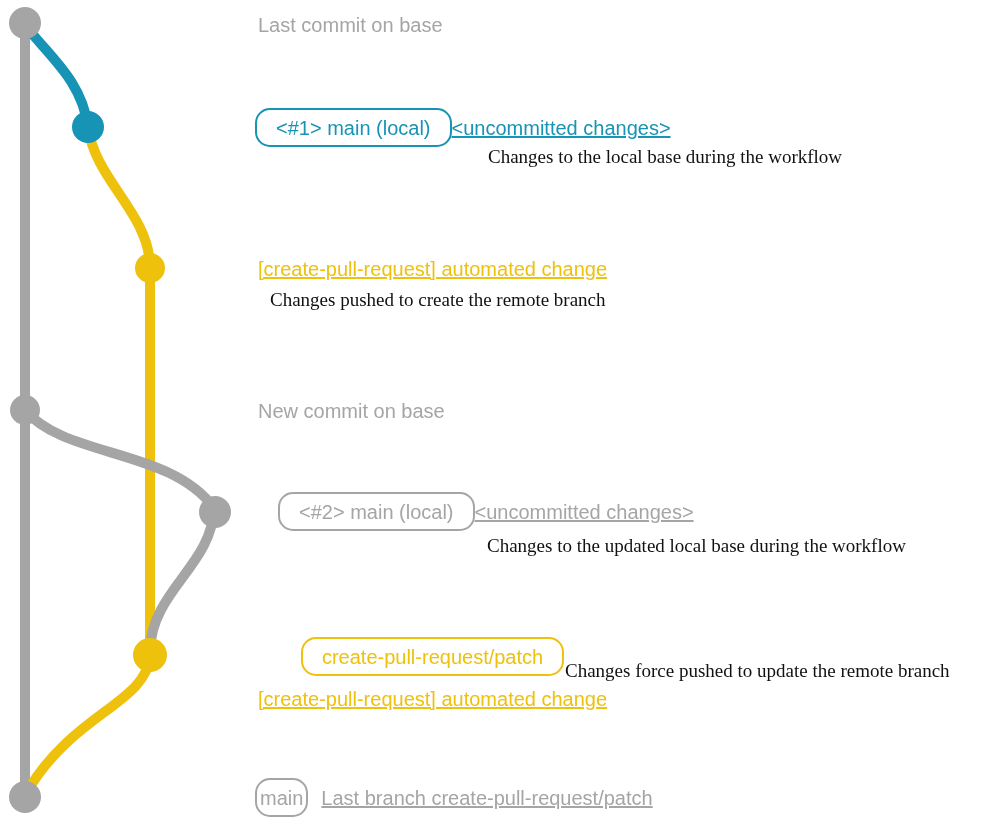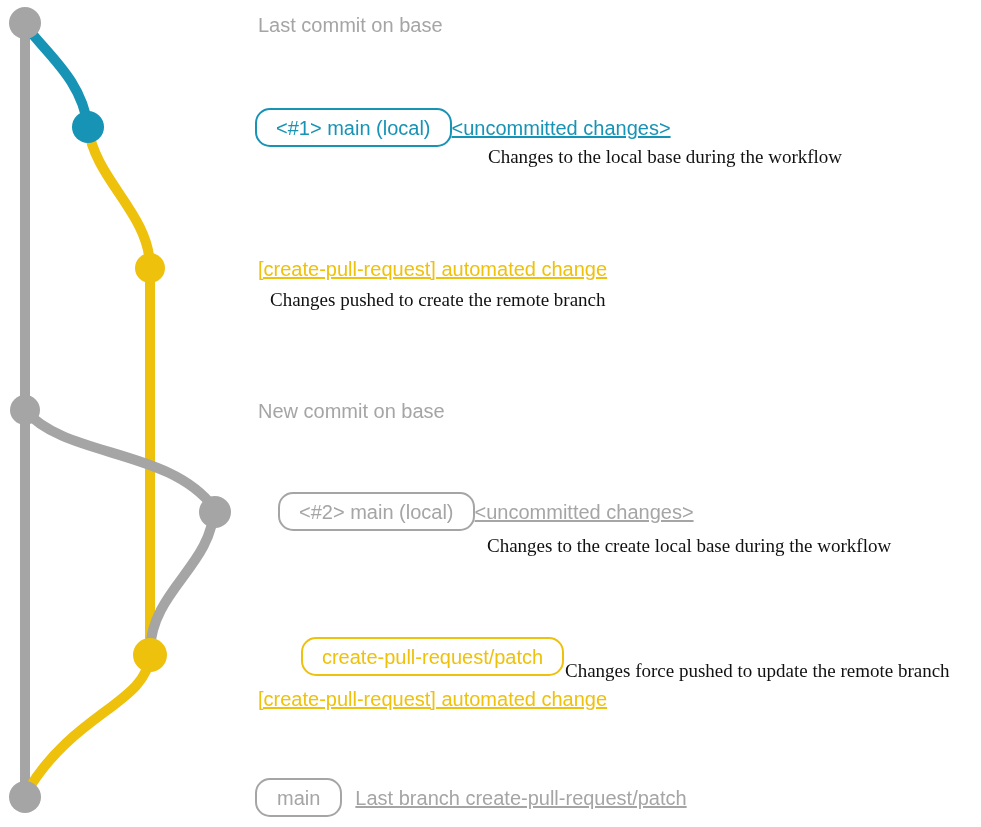--- a/index.html
+++ b/index.html
@@ -105,26 +105,26 @@
 
   <div class="abs commit-title yellow" style="left:258px; top:259px;">[create-pull-request] automated change</div>
   <div class="abs graph-label" style="left:258px; top:401px;">New commit on base</div>
 
   <div class="abs commit-desc" style="left:270px; top:290px;">Changes pushed to create the remote branch</div>
 
   <div class="abs badge-row" style="left:255px; top:492px;margin-left:23px;">
     <span class="badge gray">&lt;#2&gt; main (local)</span>
     <span class="commit-title gray">&lt;uncommitted changes&gt;</span>
   </div>
-  <div class="abs commit-desc" style="left:487px; top:536px;">Changes to the create local base during the workflow</div>
+  <div class="abs commit-desc" style="left:487px; top:536px;">Changes to the updated local base during the workflow</div>
 
   <div class="abs badge-row" style="left:258px; top:637px; gap:13px;flex-direction:column;">
     <span class="badge yellow">create-pull-request/patch</span>
     <span class="commit-title yellow">[create-pull-request] automated change</span>
   </div>
   <div class="abs commit-desc" style="left:565px; top:661px;">Changes force pushed to update the remote branch</div>
 
   <div class="abs badge-row" style="left:255px; top:778px; gap:13px;">
-    <span class="badge gray" style="padding:0 20px;">main</span>
+    <span class="badge gray" style="padding:0 3px;">main</span>
     <span class="commit-title gray">Last branch create-pull-request/patch</span>
   </div>
 
 </div>
 
 </body></html>

